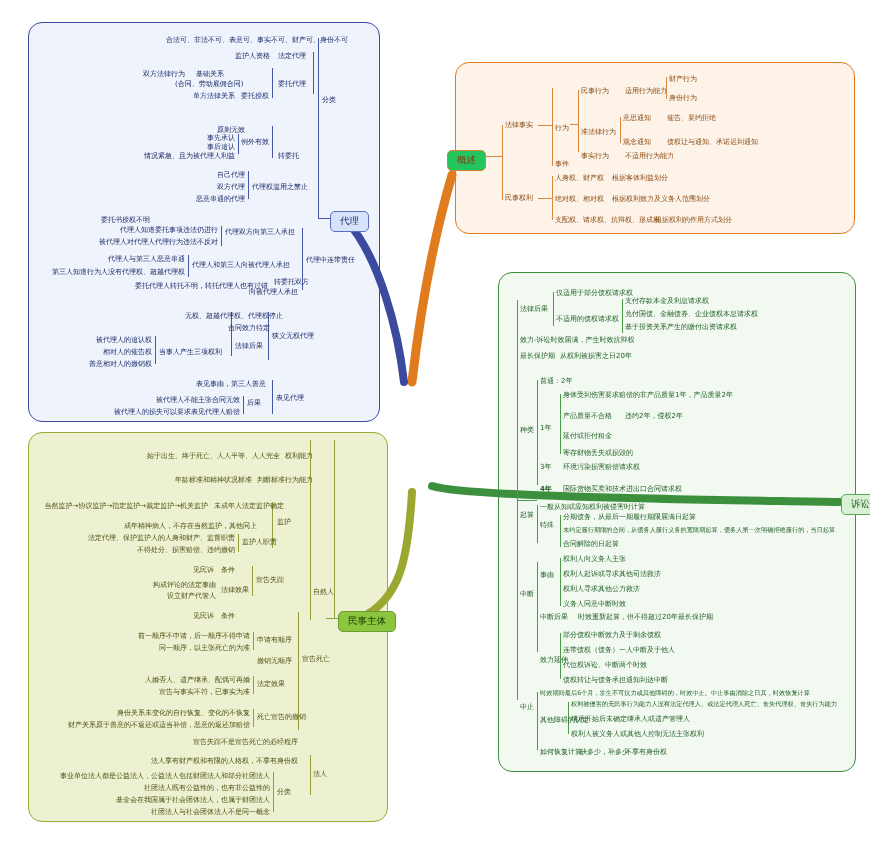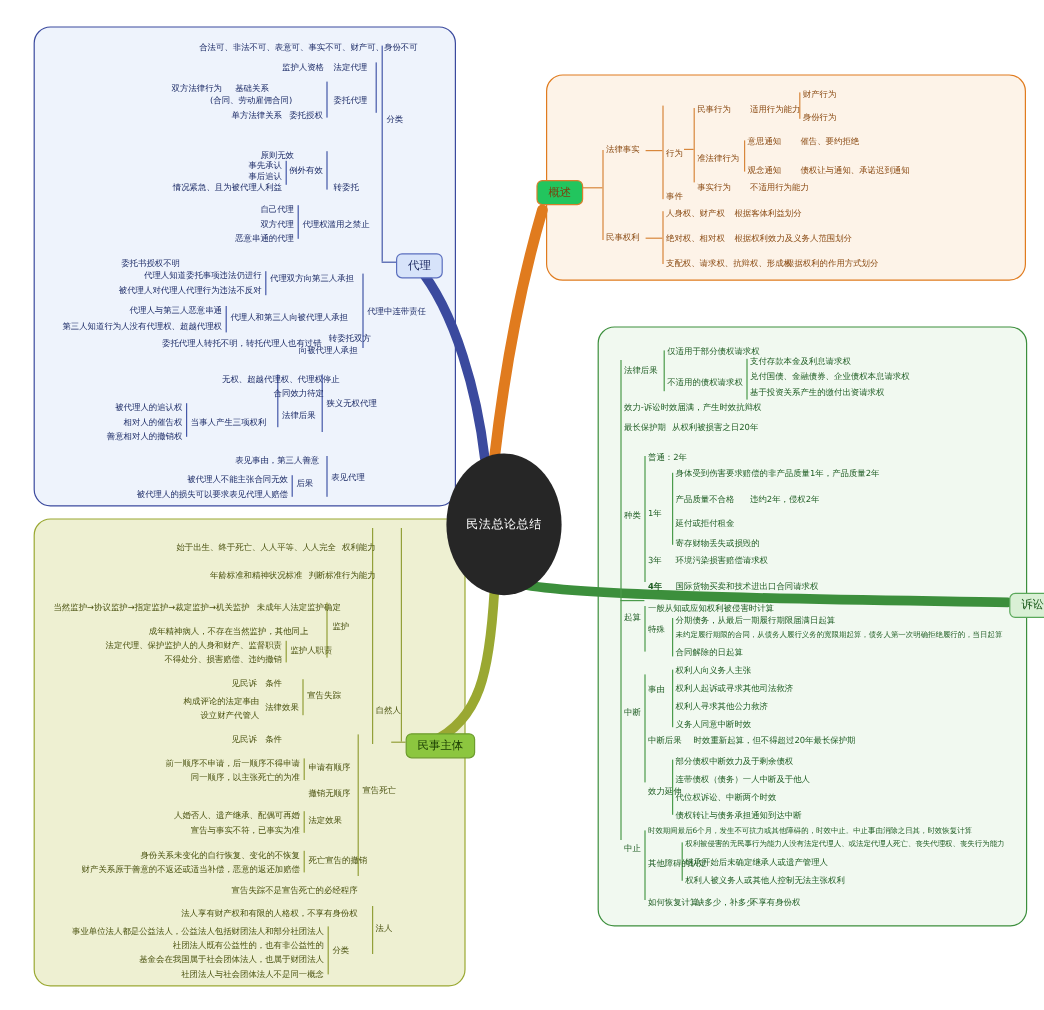--- a/index.html
+++ b/index.html
@@ -60,23 +60,20 @@
   <div class="region r-green"></div>
   <div class="region r-olive"></div>
 
   <svg class="rootline" style="left:0;top:0;width:870px;height:842px;">
     <path d="M412,382 C418,330 430,250 452,175" stroke="#e07b1e" stroke-width="9" fill="none" stroke-linecap="round"></path>
     <path d="M404,382 C398,330 380,260 348,222" stroke="#3b4a9e" stroke-width="8" fill="none" stroke-linecap="round"></path>
     <path d="M432,486 C470,498 740,500 840,502" stroke="#3c8f3c" stroke-width="8" fill="none" stroke-linecap="round"></path>
     <path d="M412,492 C408,560 400,600 360,618" stroke="#9aa832" stroke-width="8" fill="none" stroke-linecap="round"></path>
   </svg>
 
-  <div class="center-node">
-    <span>民法总论总结</span>
-  </div>
 
   <div class="pill pill-blue">代理</div>
   <div class="pill pill-orange">概述</div>
   <div class="pill pill-green">诉讼时效</div>
   <div class="pill pill-olive">民事主体</div>
 
   <div class="ln h lo" style="left:478px;top:156px;width:24px;"></div>
   <div class="ln v lo" style="left:502px;top:125px;height:75px;"></div>
 
   <div class="t orange" style="left:505px;top:121px;">法律事实</div>

